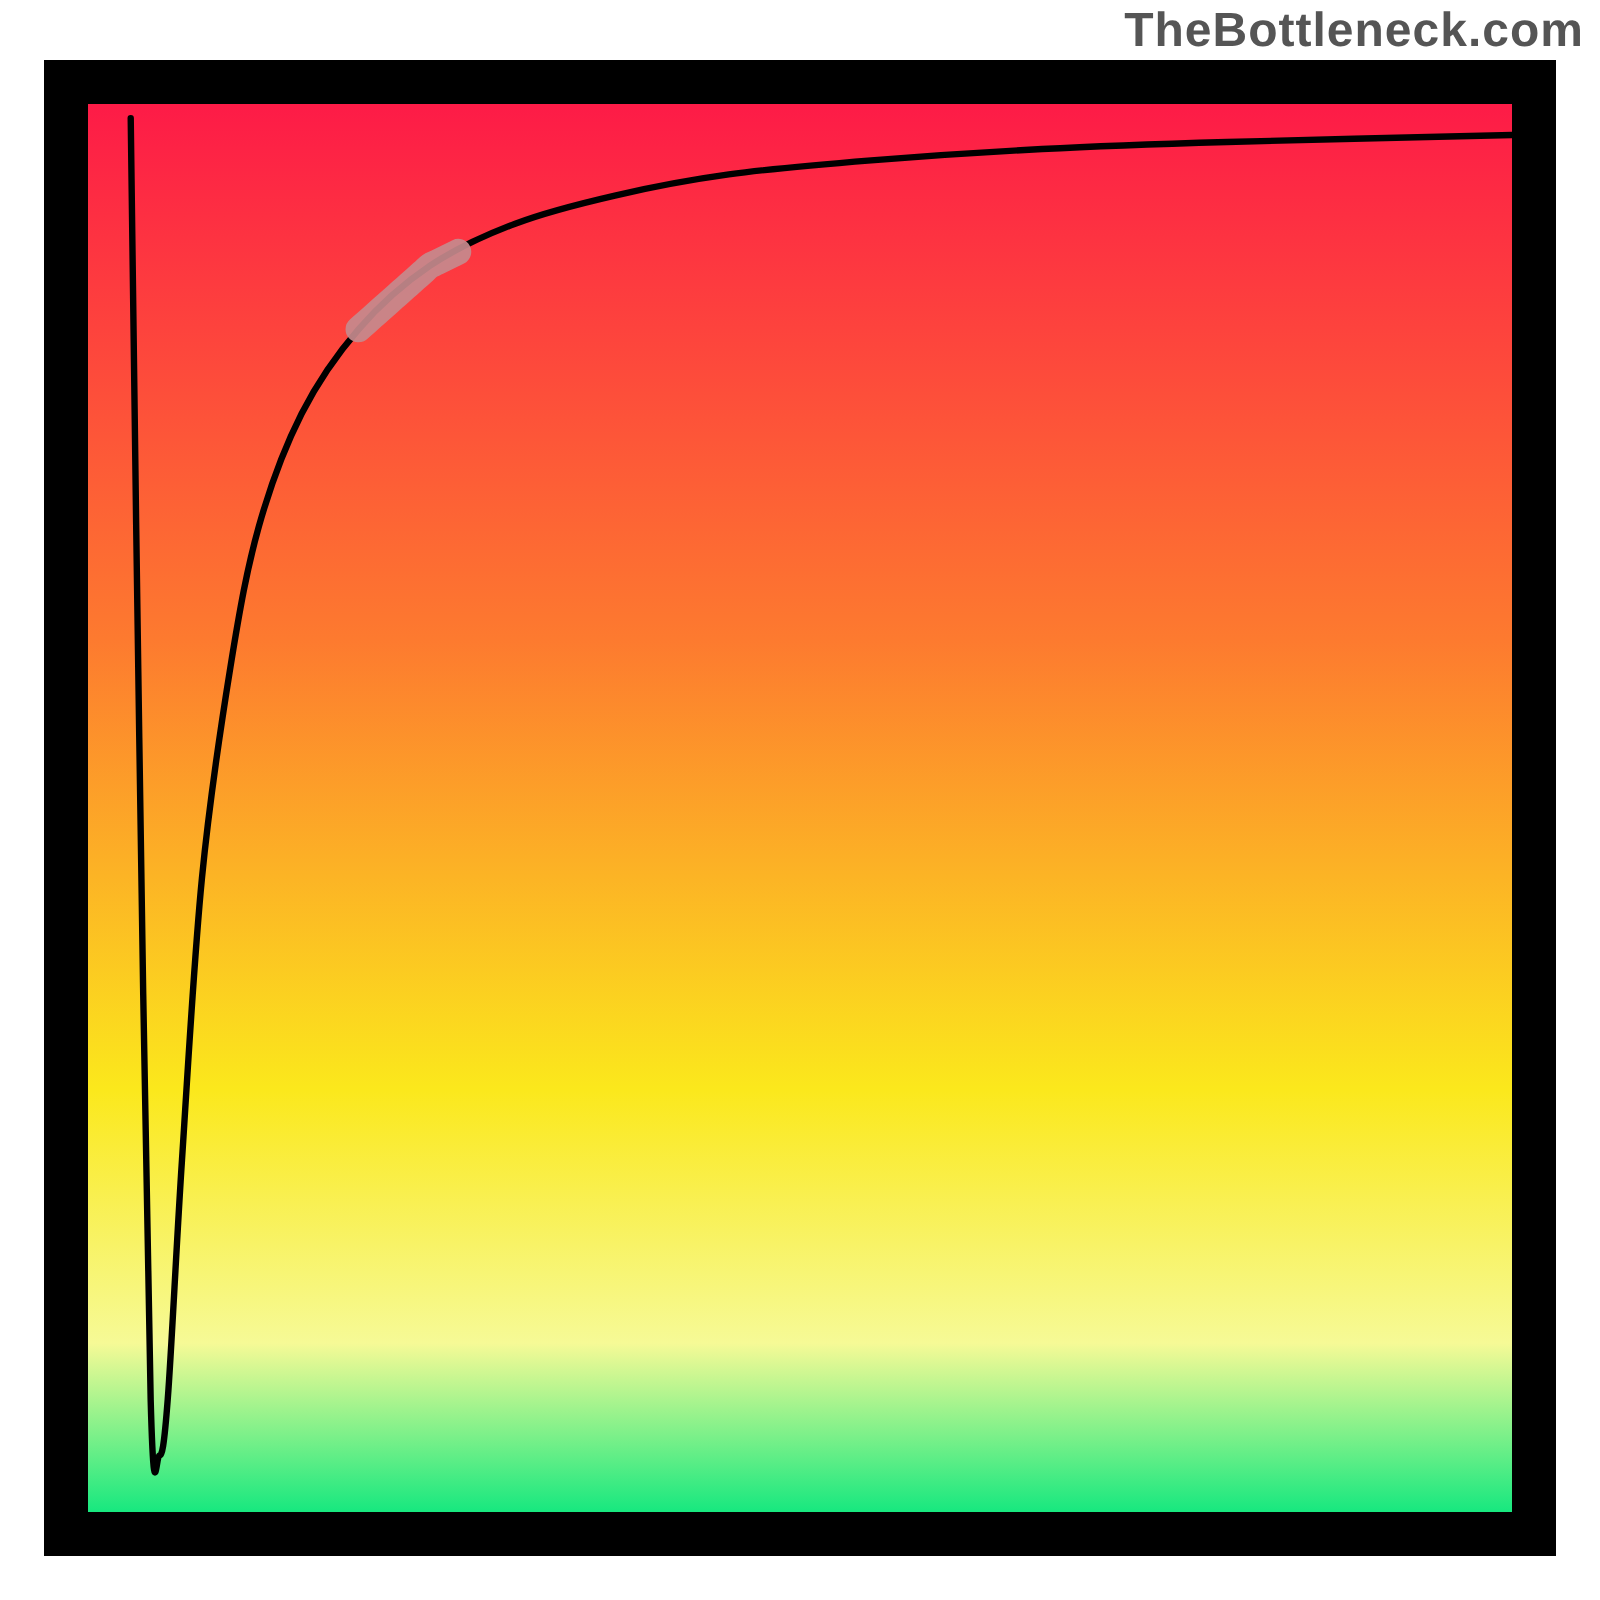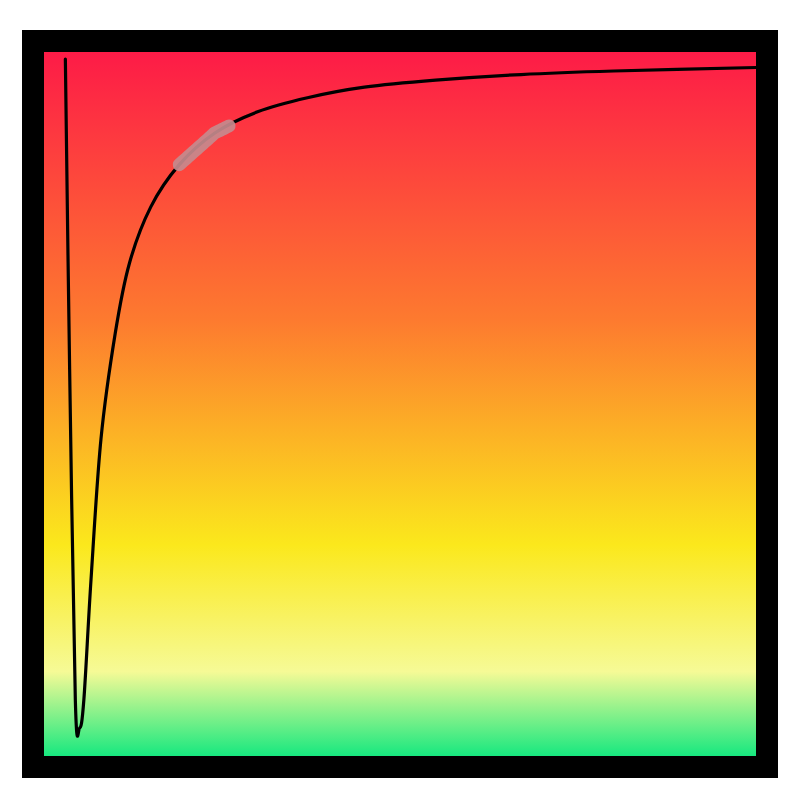--- a/index.html
+++ b/index.html
@@ -26,20 +26,21 @@
   }
   svg {
     display: block;
   }
 </style>
 </head>
 <body>
 
 <div class="stage">
 
+  <div class="watermark">TheBottleneck.com</div>
 
   <svg id="chart-svg" width="800" height="800" viewBox="0 0 800 800">
     <defs>
       <linearGradient id="bg-grad" x1="0" y1="0" x2="0" y2="1">
         <stop id="g0" offset="0%" stop-color="#fd1b47"></stop>
         <stop id="g1" offset="38%" stop-color="#fd7a2f"></stop>
         <stop id="g2" offset="70%" stop-color="#fbe81c"></stop>
         <stop id="g3" offset="88%" stop-color="#f6fa96"></stop>
         <stop id="g4" offset="100%" stop-color="#17e87f"></stop>
       </linearGradient>

